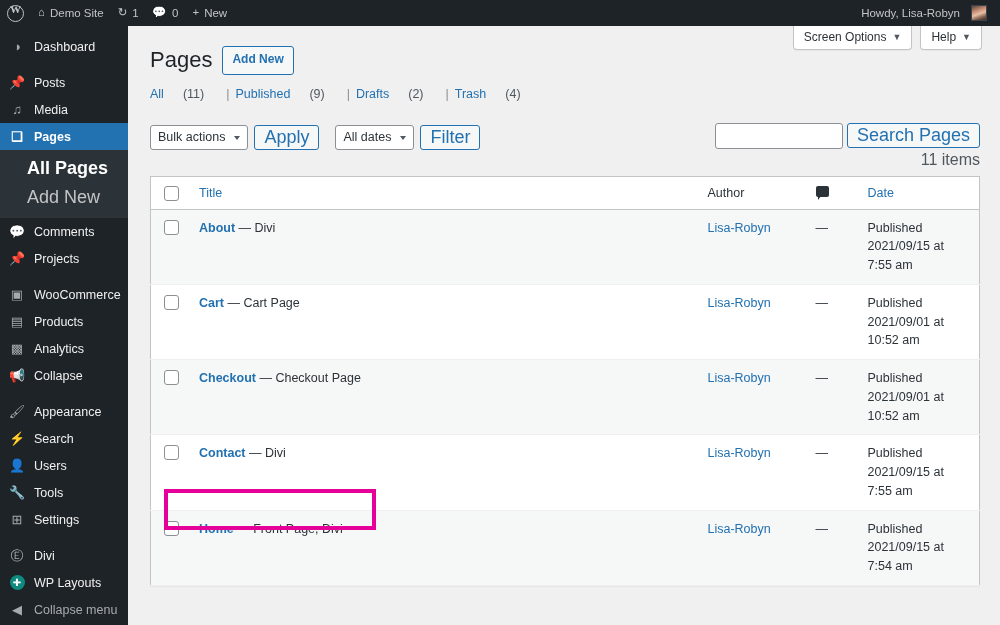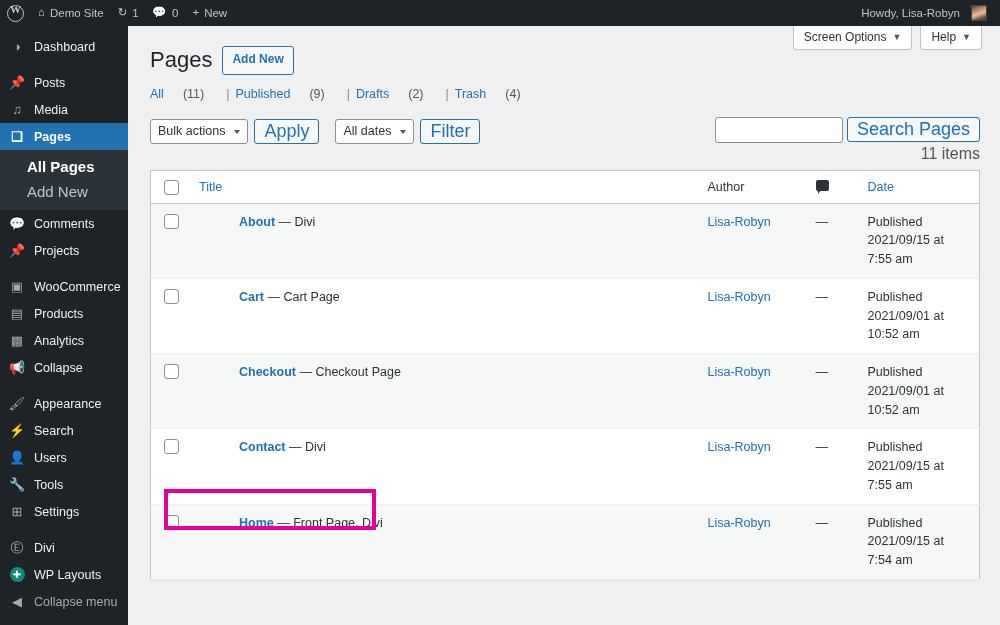--- a/index.html
+++ b/index.html
@@ -65,21 +65,21 @@
   .menu-item.current .mi-icon { color: #fff; }
   .menu-item.current::after {
     content: ""; position: absolute; right: -8px; top: 50%;
     margin-top: -8px; border: 8px solid transparent;
     border-left-color: #2271b1;
   }
   .menu-sep { height: 9px; }
   .submenu { background: #2c3338; padding: 4px 0 6px 0; }
   .submenu-item {
     display: block; padding: 4px 0 4px 27px; color: #c3c4c7;
-    font-size: 15px; cursor: pointer;
+    font-size: 18px; cursor: pointer;
   }
   .submenu-item.current { color: #fff; font-weight: 700; }
   .collapse-item { color: #a7aaad; }
   .wpl-icon {
     width: 15px; height: 15px; border-radius: 50%;
     background: #0e8a7e; color:#fff; font-size:10px;
     display:flex; align-items:center; justify-content:center;
   }
 
   
@@ -113,21 +113,21 @@
   .subsubsub {
     list-style: none; display: flex; align-items: center;
     font-size: 12.5px; color: #50575e; margin: 12px 0 0; flex-wrap: wrap;
   }
   .subsubsub li { display: flex; align-items: flex-end; gap: 16px; }
   .subsubsub a { color: #2271b1; text-decoration: none; cursor: pointer; }
   .subsubsub .cnt { color: #50575e; margin-left: 3px; }
   .subsubsub .sep { margin: 0 6px; color: #8c8f94; }
 
   .tablenav {
-    display: flex; align-items: center; gap: 6px; margin: 18px 0 8px;
+    display: flex; align-items: center; gap: 6px; margin: 24px 0 8px;
     position: relative;
   }
   select.wp-select, .fake-select {
     background: #fff; border: 1px solid #8c8f94; border-radius: 3px;
     color: #2c3338; font-size: 12.5px; height: 25px;
     padding: 0 22px 0 7px; cursor: pointer;
     font-family: "Liberation Sans", sans-serif;
     display: flex; align-items: center; position: relative;
     box-shadow: 0 0 0 transparent;
   }
@@ -175,21 +175,21 @@
   .col-comments { width: 52px; }
   .col-date { width: 122px; }
 
   .wp-list-table tbody td {
     font-size: 12.5px; color: #2c3338; padding: 9px 10px;
     vertical-align: top; border-bottom: 1px solid #f0f0f1;
     line-height: 1.5;
   }
   .wp-list-table tbody tr:nth-child(odd) { background: #f6f7f7; }
   .wp-list-table tbody tr:nth-child(even) { background: #fff; }
-  .row-title { color: #2271b1; font-weight: 600; text-decoration: none; cursor: pointer; margin-left: 40px; }
+  .row-title { color: #2271b1; font-weight: 600; text-decoration: none; cursor: pointer; }
   .post-state { color: #2c3338; font-weight: 400; }
   .author-link { color: #2271b1; text-decoration: none; cursor: pointer; font-weight: 400; margin-top: 28px; }
   .comment-dash { color: #50575e; }
   .date-cell { color: #2c3338; }
 
   input[type=checkbox].cb {
     -webkit-appearance: none; appearance: none;
     width: 15px; height: 15px; border: 1px solid #8c8f94;
     border-radius: 3px; background: #fff; cursor: pointer;
     margin: 1px 0 0 0; display: block;

